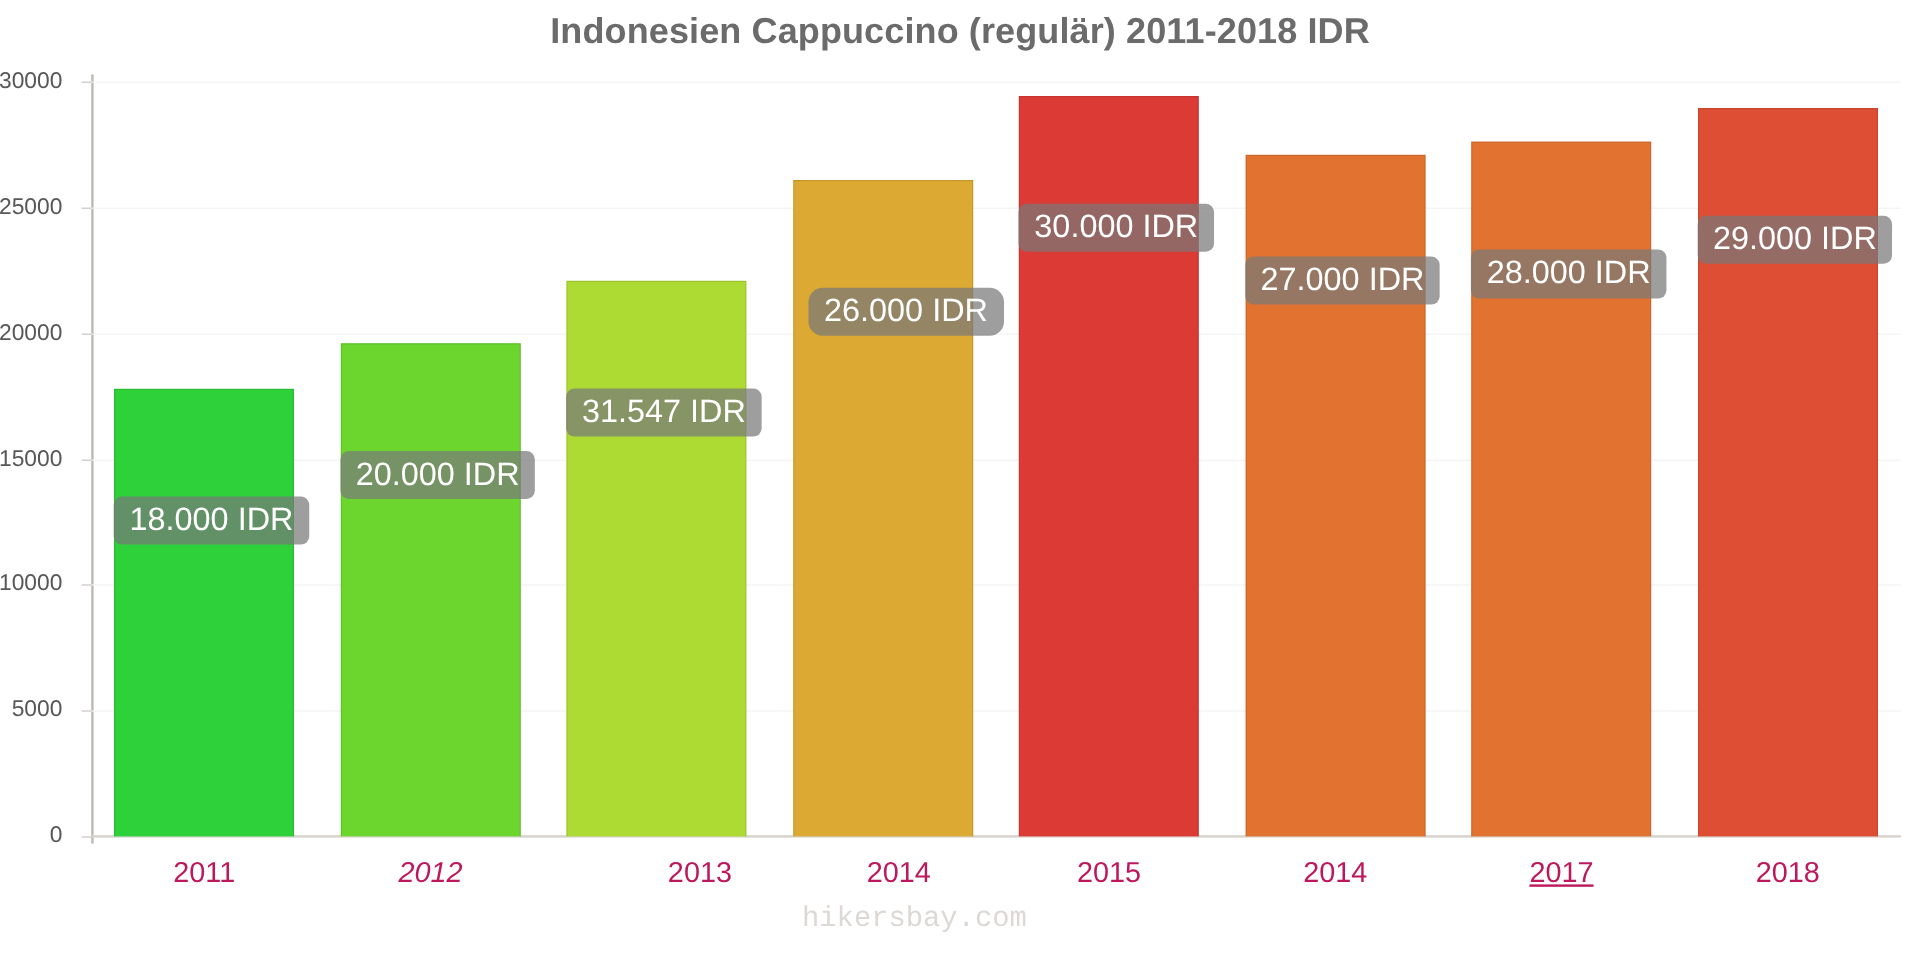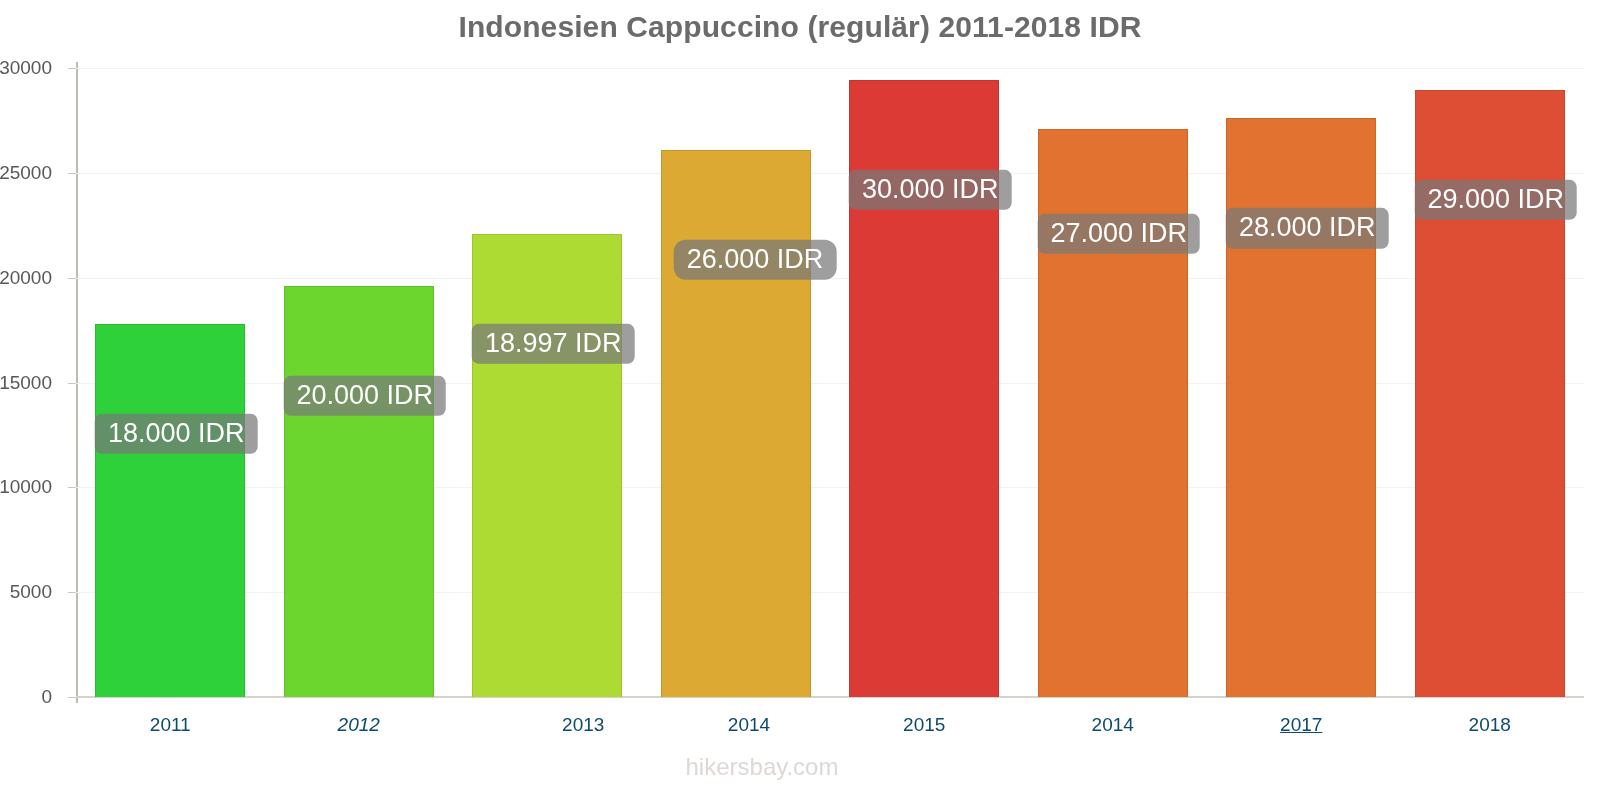--- a/index.html
+++ b/index.html
@@ -89,34 +89,35 @@
     border-radius: 7px;
     padding: 5px 13px 7px 13px;
     white-space: nowrap;
     line-height: 1.05;
   }
   
   .xtick-label {
     position: absolute;
     top: 714px;
     transform: translateX(-50%);
-    font-size: 19px;
-    color: #0c4a6e;
+    font-size: 24px;
+    color: #be185d;
     white-space: nowrap;
   }
   
   #footer {
     position: absolute;
     top: 753px;
     left: 0;
     width: 1524px;
     text-align: center;
     font-size: 24px;
     color: #ddd8d4;
     white-space: nowrap;
+    font-family: Liberation Mono, monospace;
   }
 </style>
 </head>
 <body>
 
 <div id="page">
 
   <div id="chart-title">Indonesien Cappuccino (regulär) 2011-2018 IDR</div>
 
   <div id="y-axis-line"></div>
@@ -153,21 +154,21 @@
         <div class="bar" title="2013: 22.000 IDR" style="left: 396.25px; width: 150px; height: 463.363px; background: rgb(174, 219, 51);"></div>
         <div class="bar" title="2014: 26.000 IDR" style="left: 584.75px; width: 150px; height: 547.23px; background: rgb(220, 170, 51);"></div>
         <div class="bar" title="2015: 30.000 IDR" style="left: 773.25px; width: 150px; height: 617.468px; background: rgb(220, 58, 53);"></div>
         <div class="bar" title="2016: 27.000 IDR" style="left: 961.75px; width: 150px; height: 568.197px; background: rgb(225, 114, 47);"></div>
         <div class="bar" title="2017: 28.000 IDR" style="left: 1150.25px; width: 150px; height: 578.68px; background: rgb(225, 114, 47);"></div>
         <div class="bar" title="2018: 29.000 IDR" style="left: 1338.75px; width: 150px; height: 606.985px; background: rgb(222, 78, 52);"></div>
       </div>
     <div id="labels">
         <div class="value-label" style="left: 100.25px; top: 365.793px;">18.000 IDR</div>
         <div class="value-label" style="left: 288.75px; top: 328.053px;">20.000 IDR</div>
-        <div class="value-label" style="left: 477.25px; top: 275.637px;">18.997 IDR</div>
+        <div class="value-label" style="left: 477.25px; top: 275.637px;">31.547 IDR</div>
         <div class="value-label" style="left: 679px; top: 191.77px; border-radius: 12px;">26.000 IDR</div>
         <div class="value-label" style="left: 854.25px; top: 121.532px; text-align: right;">30.000 IDR</div>
         <div class="value-label" style="left: 1042.75px; top: 154px; margin-top: 12px;">27.000 IDR</div>
         <div class="value-label" style="left: 1231.25px; top: 160.32px;">28.000 IDR</div>
         <div class="value-label" style="left: 1419.75px; top: 132.015px;">29.000 IDR</div>
       </div>
   </div>
 
   <div id="xticks">
       <div class="xtick-label" style="left: 170.25px;">2011</div>

